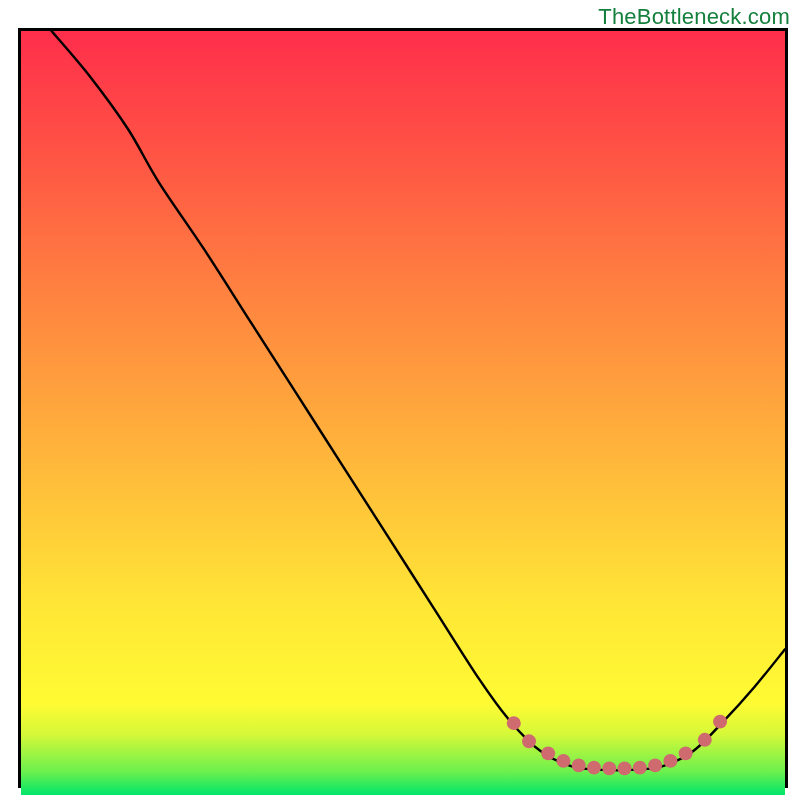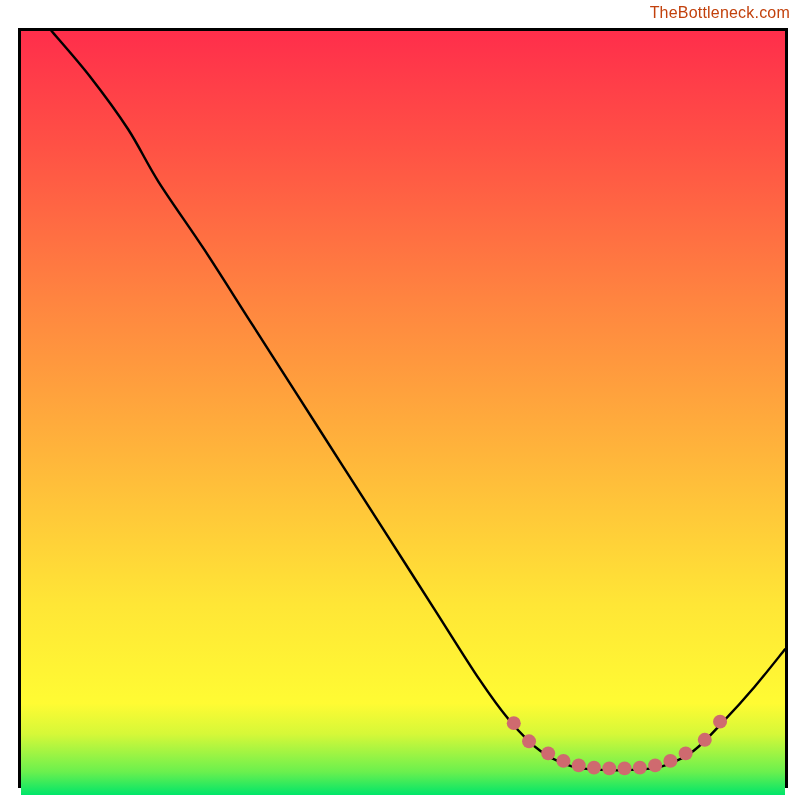--- a/index.html
+++ b/index.html
@@ -8,22 +8,22 @@
     width: 800px;
     height: 800px;
     background: #ffffff;
     font-family: Arial, Helvetica, sans-serif;
     position: relative;
   }
   .watermark {
     position: absolute;
     top: 4px;
     right: 10px;
-    color: #c2410c;
-    font-size: 16px;
+    color: #15803d;
+    font-size: 22px;
     font-weight: 500;
     letter-spacing: 0.2px;
   }
   .plot-area {
     position: absolute;
     left: 18px;
     top: 28px;
     width: 764px;
     height: 754px;
     border: 3px solid #000;

